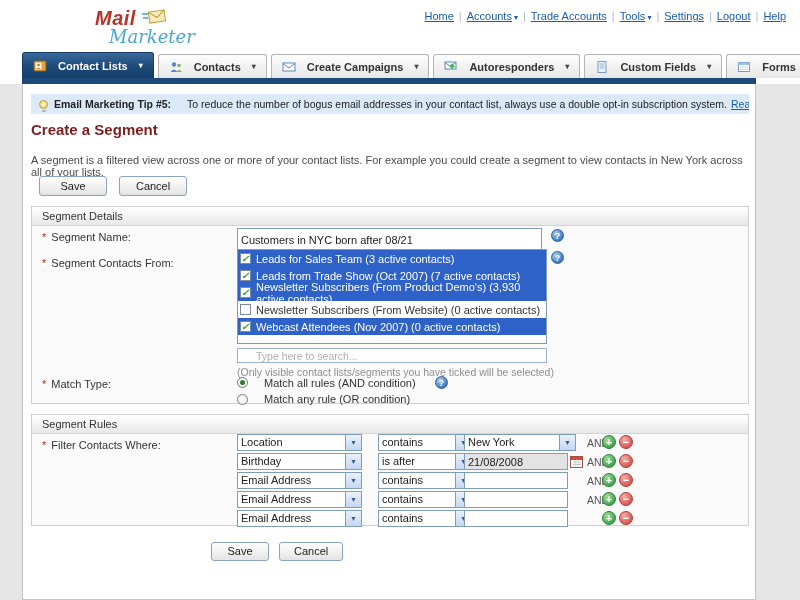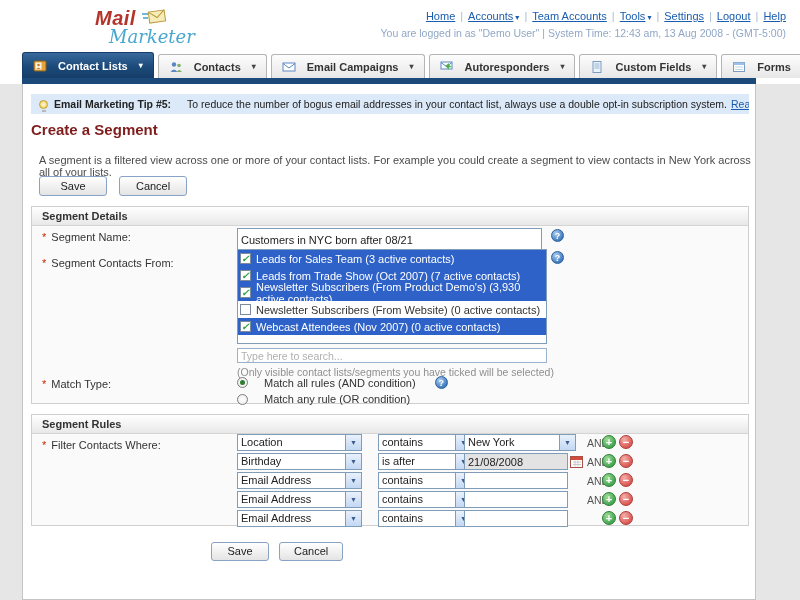--- a/index.html
+++ b/index.html
@@ -36,50 +36,50 @@
     border:1px solid #c4c4c4; border-top:none; }
   
   .tip { position:absolute; left:8px; top:10px; width:718px; height:20px; background:var(--tip-bg,#dce9f8);
     display:flex; align-items:center; padding:0 8px; font-size:10.5px; color:#222; white-space:nowrap; overflow:hidden; }
   .bulb { width:9px; height:9px; border-radius:50%; background:radial-gradient(#fffbe0,#ecc53e); border:1px solid #c5a02e; position:relative; margin-right:6px; flex:0 0 auto; }
   .bulb::after { content:""; position:absolute; left:2px; top:9px; width:4px; height:2px; background:#b8b8b8; }
   .tip b { margin-right:16px; }
   .tip a { color:#1a5cad; text-decoration:underline; cursor:pointer; margin-left:4px; }
   
   .page-title { position:absolute; left:8px; top:37px; font-size:15px; font-weight:bold; color:#7f1d1d; }
-  .page-desc { position:absolute; left:8px; top:70px; font-size:11px; color:#4a4a4a;margin-left:8px; }
+  .page-desc { position:absolute; left:8px; top:70px; font-size:11px; color:#4a4a4a; }
   .btn { display:inline-block; height:20px; line-height:18px; padding:0 14px; text-align:center;
     background:linear-gradient(#ffffff,#e4e4e4); border:1px solid #88a3c6; border-radius:3px;
     font-size:11px; color:#222; cursor:pointer; font-family:"Liberation Sans",sans-serif; }
   .btn-row-top { position:absolute; left:16px; top:92px; }
   .btn-row-top .btn { margin-right:9px; min-width:68px; }
   
   .section { position:absolute; left:8px; width:718px; border:1px solid #cfcfcf; background:#fafafa; }
-  .section-header { height:19px; line-height:19px; padding-left:10px; font-weight:bold; color:#333;
+  .section-header { height:19px; line-height:19px; padding-left:10px; font-weight:normal; color:#333;
     background:linear-gradient(#ffffff,#e8e8e8); border-bottom:1px solid #d4d4d4; }
   .sec-details { top:122px; height:198px; }
   .sec-rules { top:330px; height:112px; }
   .req { color:var(--required-red,#cc2200); margin-right:2px; }
   .flabel { position:absolute; left:10px; color:#333; }
   
   .tinput { position:absolute; height:24px; border:1px solid #7f9db9; background:#fff; font-size:11px;
     padding:1px 3px; font-family:"Liberation Sans",sans-serif; color:#222; }
   .tinput::placeholder { color:#b0b0b0; }
   .help { display:inline-flex; width:13px; height:13px; border-radius:50%; align-items:center; justify-content:center;
     background:radial-gradient(circle at 35% 30%, #a9cdf2, #3a77bd 75%); color:#fff; font-size:9px; font-weight:bold;
     border:1px solid #2e5f98; cursor:pointer; position:absolute; }
   
   .listbox { position:absolute; left:205px; top:42px; width:310px; height:95px; border:1px solid #7f9db9; background:#fff; overflow:hidden; }
   .lrow { height:17px; display:flex; align-items:center; padding-left:2px; cursor:pointer; color:#333; }
   .lrow.sel { background:var(--selected-row,#2e62c8); color:#fff; }
   .cb { width:11px; height:11px; border:1px solid #7c8a9e; background:#fff; margin-right:5px; flex:0 0 auto;
     display:flex; align-items:center; justify-content:center; }
   .ck { display:none; font-size:10px; font-weight:bold; color:#2f9e3f; line-height:10px; }
   .cb.checked .ck { display:block; }
-  .lsearch { left:205px; top:141px; width:310px; height:15px; font-size:10.5px; padding:0 3px; border-color:#9ab2cc; }
+  .lsearch { left:205px; top:141px; width:310px; height:15px; font-size:10.5px; padding:0 18px; border-color:#9ab2cc; }
   .lhint { position:absolute; left:205px; top:159px; color:#8f8f8f; font-size:10.5px; }
   
   .radio-row { position:absolute; left:205px; display:flex; align-items:center; gap:16px; }
   .radio { width:11px; height:11px; border-radius:50%; border:1px solid #7c7c7c; background:radial-gradient(#fff,#e9e9e9);
     display:inline-flex; align-items:center; justify-content:center; cursor:pointer; flex:0 0 auto; }
   .radio.on::after { content:""; width:5px; height:5px; border-radius:50%; background:#2e7d32; }
   .radio-row .help { position:static; margin-left:3px; }
   
   .frow { position:absolute; left:205px; width:420px; height:30px; }
   .xsel { position:absolute; height:17px; border:1px solid #7f9db9; background:#fff; display:flex; cursor:pointer; }
@@ -112,23 +112,22 @@
         <line x1="2" y1="10" x2="7" y2="10" stroke="#49a7cf" stroke-width="1.6"></line>
         <g transform="rotate(-8 16 9)">
           <rect x="8" y="3" width="16" height="11" fill="#f7ecb8" stroke="#b79a3e"></rect>
           <path d="M8 3 L16 9.5 L24 3" fill="none" stroke="#b79a3e"></path>
         </g>
       </svg>
     </span>
     <span class="logo-marketer">Marketer</span>
   </div>
   <div class="top-nav">
-    <a>Home</a><span class="sep">|</span><a>Accounts</a><span class="navarrow">▾</span><span class="sep">|</span><a>Team Accounts</a><span class="sep">|</span><a>Tools</a><span class="navarrow">▾</span><span class="sep">|</span><a>Settings</a><span class="sep">|</span><a>Logout</a><span class="sep">|</span><a>Help</a>
-  </div>
-  <div class="status-line">You are logged in as "Demo User" | System Time: 12:43 am, 13 Aug 2008 - (GMT-5:00)</div>
+    <a>Home</a><span class="sep">|</span><a>Accounts</a><span class="navarrow">▾</span><span class="sep">|</span><a>Trade Accounts</a><span class="sep">|</span><a>Tools</a><span class="navarrow">▾</span><span class="sep">|</span><a>Settings</a><span class="sep">|</span><a>Logout</a><span class="sep">|</span><a>Help</a>
+  </div>
 </div>
 
 <div class="tabs">
   <div class="tab active">
     <span class="ticon">
       <svg width="14" height="14" viewBox="0 0 14 14">
           <rect x="1" y="2" width="12" height="10" rx="1" fill="#e8a33d" stroke="#8a6420"></rect>
           <rect x="2.5" y="3.5" width="6" height="7" fill="#fdf6e3"></rect>
           <circle cx="5.5" cy="6" r="1.3" fill="#c07c2c"></circle>
           <path d="M3.5 10 q2-2.5 4 0z" fill="#c07c2c"></path>
@@ -149,21 +148,21 @@
     <span>Contacts</span>
     <span class="tarrow">▾</span>
   </div>
   <div class="tab">
     <span class="ticon">
       <svg width="14" height="14" viewBox="0 0 14 14">
           <rect x="1" y="3" width="12" height="8" fill="#fff" stroke="#5b87c5"></rect>
           <path d="M1 3.5 L7 8 L13 3.5" fill="none" stroke="#5b87c5"></path>
         </svg>
     </span>
-    <span>Email Campaigns</span>
+    <span>Create Campaigns</span>
     <span class="tarrow">▾</span>
   </div>
   <div class="tab">
     <span class="ticon">
       <svg width="14" height="14" viewBox="0 0 14 14">
           <rect x="1" y="2" width="11" height="7" fill="#fff" stroke="#5b87c5"></rect>
           <path d="M1 2.5 L6.5 6.5 L12 2.5" fill="none" stroke="#5b87c5"></path>
           <path d="M7 9 l4 4 l0-2.5 l3-0.5 l-3-2.5 l0-2z" fill="#4caf50" transform="translate(-1,-2) scale(0.9)"></path>
         </svg>
     </span>

